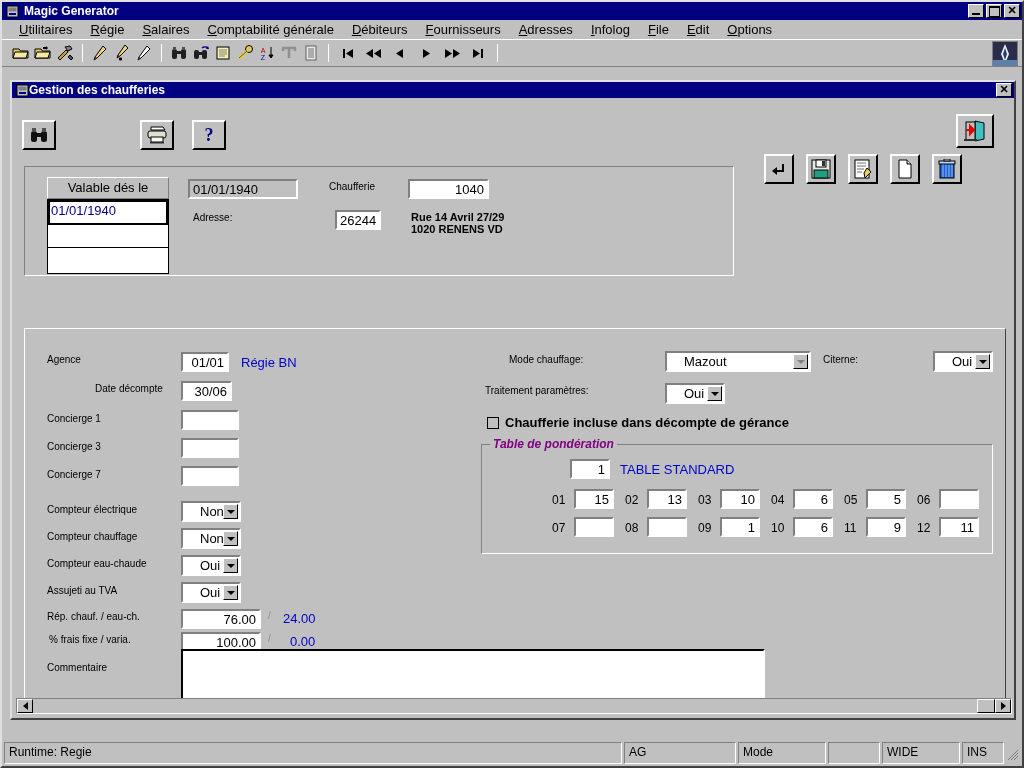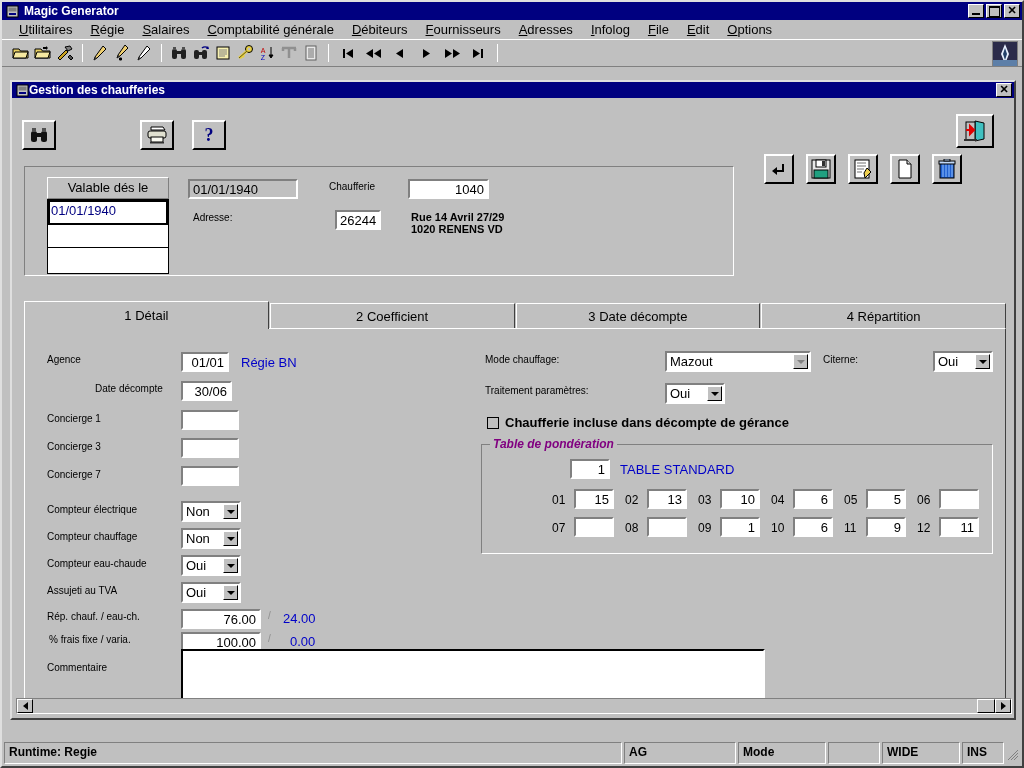--- a/index.html
+++ b/index.html
@@ -139,21 +139,21 @@
     background:#c0c0c0;
     border-top:1px solid #ffffff; border-left:1px solid #ffffff;
     border-right:1px solid #404040; border-bottom:1px solid #404040;
   }
 
   
   .combo {
     position:absolute; height:21px; background:#fff;
     border-top:2px solid #808080; border-left:2px solid #808080;
     border-right:2px solid #fff; border-bottom:2px solid #fff;
-    display:flex; align-items:center; font-size:13px; padding-left:3px; color:#000;
+    display:flex; align-items:center; font-size:13px; padding-left:17px; color:#000;
   }
   .combo .cbtxt { flex:1 1 auto; overflow:hidden; white-space:nowrap; }
   .combo .cbbtn {
     width:15px; height:15px; margin-right:1px; background:#c0c0c0; flex:none;
     border-top:1px solid #fff; border-left:1px solid #fff;
     border-right:1px solid #000; border-bottom:1px solid #000;
     display:flex; align-items:center; justify-content:center;
   }
   .arrow-dn { width:0;height:0;border-left:4px solid transparent;border-right:4px solid transparent;border-top:4px solid #000; }
   .arrow-dn.gray { border-top-color:#808080; }
@@ -210,21 +210,21 @@
   .statusbar {
     position:absolute; left:2px; bottom:2px; width:1016px; height:22px;
     display:flex; align-items:stretch; gap:2px; background:#c0c0c0;
   }
   .spanel {
     background:#c0c0c0; font-size:12px; padding:2px 0 0 4px;
     border-top:1px solid #808080; border-left:1px solid #808080;
     border-right:1px solid #fff; border-bottom:1px solid #fff;
     overflow:hidden; white-space:nowrap;
   }
-  .spanel.bold { font-weight:bold; }
+  .spanel.bold { font-weight:normal; }
   .grip { width:14px; flex:none; position:relative; }
 </style>
 </head>
 <body>
 
 <div id="app">
 
   <div class="titlebar">
     <span class="tb-icon">
       <svg width="13" height="13" viewBox="0 0 13 13">
@@ -489,26 +489,20 @@
 
         <div class="lbl" style="left:304px; top:14px;">Chaufferie</div>
         <div class="field" style="left:383px; top:12px; width:81px;">1040</div>
 
         <div class="lbl" style="left:168px; top:45px;">Adresse:</div>
         <div class="field" style="left:310px; top:43px; width:46px;">26244</div>
         <div class="boldaddr" style="left:386px; top:44px;">Rue 14 Avril 27/29</div>
         <div class="boldaddr" style="left:386px; top:56px;">1020 RENENS VD</div>
       </div>
 
-      <div class="tabstrip">
-        <div class="tab active">1 Détail</div>
-        <div class="tab">2 Coefficient</div>
-        <div class="tab">3 Date décompte</div>
-        <div class="tab" style="border-right:1px solid #404040; margin-right:0;">4 Répartition</div>
-      </div>
 
       <div class="tabpage">
 
         <div class="lbl" style="left:22px; top:25px;">Agence</div>
         <div class="field" style="left:156px; top:23px; width:48px;">01/01</div>
         <div class="bluetext" style="left:216px; top:26px;">Régie BN</div>
 
         <div class="lbl" style="left:22px; top:54px;margin-left:48px;">Date décompte</div>
         <div class="field" style="left:156px; top:52px; width:51px;">30/06</div>
 
@@ -559,21 +553,21 @@
         <div class="bluetext" style="left:258px; top:282px;">24.00</div>
 
         <div class="lbl" style="left:24px; top:305px;">% frais fixe / varia.</div>
         <div class="field" style="left:156px; top:303px; width:80px;text-align:right;">100.00</div>
         <div class="lbl" style="left:243px; top:304px; color:#909090;">/</div>
         <div class="bluetext" style="left:265px; top:305px;">0.00</div>
 
         <div class="lbl" style="left:22px; top:333px;">Commentaire</div>
         <div class="memo" style="left:156px; top:320px; width:584px; height:55px;"></div>
 
-        <div class="lbl" style="left:460px; top:25px;">Mode chauffage:</div>
+        <div class="lbl" style="left:484px; top:25px;">Mode chauffage:</div>
         <div class="combo" style="left:640px; top:22px; width:146px;">
           <span class="cbtxt">Mazout</span>
           <span class="cbbtn">
               <span class="arrow-dn gray"></span>
             </span>
         </div>
         <div class="lbl" style="left:798px; top:25px;">Citerne:</div>
         <div class="combo" style="left:908px; top:22px; width:60px;">
           <span class="cbtxt">Oui</span>
           <span class="cbbtn">

